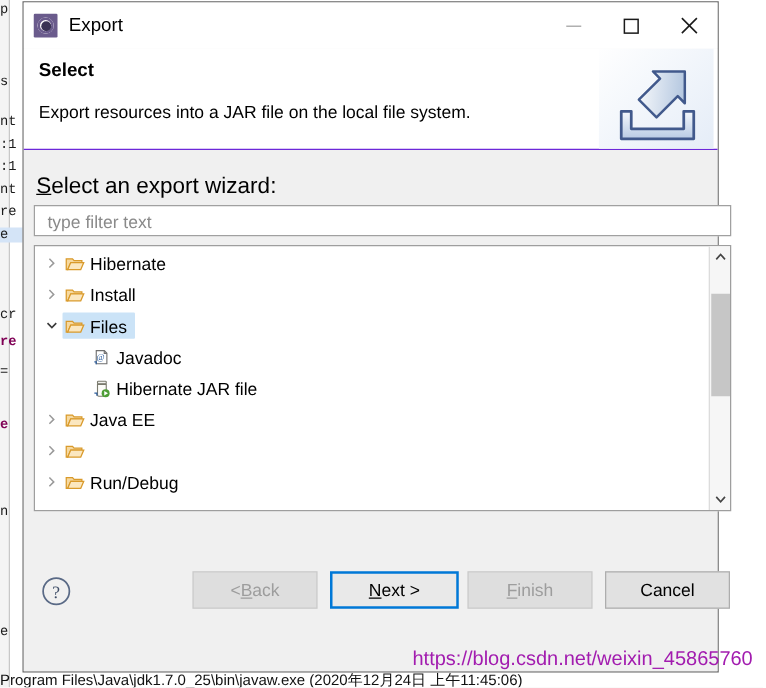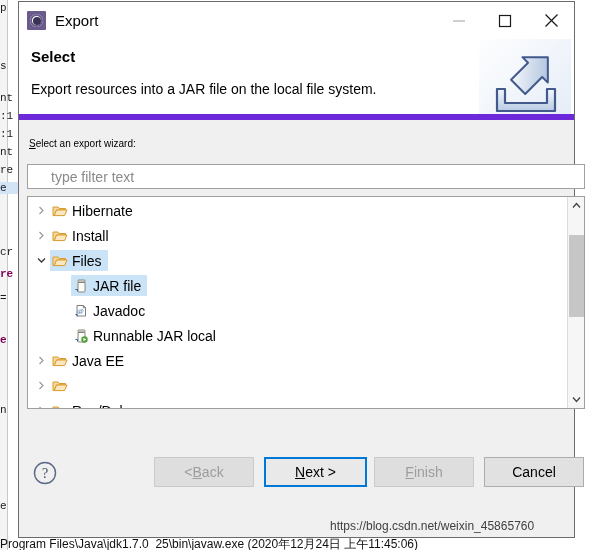--- a/index.html
+++ b/index.html
@@ -77,21 +77,21 @@
     flex: 0 0 auto;
   }
   .wbtn svg { display: block; }
 
   
   #header {
     background: #ffffff;
     flex: 0 0 auto;
     height: 81px;
     position: relative;
-    border-bottom: 6px solid #6d28d9;
+    border-bottom: 1px solid #6d28d9;
     overflow: hidden;
   }
   #header-title {
     position: absolute; left: 12px; top: 9px;
     font-size: 15px; font-weight: bold; color: #000000;
   }
   #header-desc {
     position: absolute; left: 12px; top: 42px;
     font-size: 14px; color: #000000;
   }
@@ -102,33 +102,33 @@
 
   
   #body {
     flex: 1 1 auto;
     background: #f0f0f0;
     position: relative;
     padding: 0;
   }
   #label-wizard {
     position: absolute; left: 10px; top: 18px;
-    font-size: 10px; color: #000000;
+    font-size: 18px; color: #000000;
   }
   #label-wizard .mn { text-decoration: underline; }
 
   #filter-input {
     position: absolute; left: 8px; top: 44px;
     width: 558px; height: 25px;
     border: 1px solid #a0a0a0;
     background: #ffffff;
     font-family: "Liberation Sans", sans-serif;
     font-size: 14px;
     color: #000000;
-    padding: 0 23px;
+    padding: 0 10px;
     outline: none;
   }
   #filter-input::placeholder { color: #8a8a8a; opacity: 1; }
 
   
   #tree-box {
     position: absolute; left: 8px; top: 76px;
     width: 558px; height: 213px;
     border: 1px solid #9e9e9e;
     background: #ffffff;
@@ -211,21 +211,21 @@
     border: 2px solid #0078d7;
   }
   #btn-back   { left: 135px; width: 100px; }
   #btn-next   { left: 245px; width: 103px; }
   #btn-finish { left: 355px; width: 100px; }
   #btn-cancel { left: 465px; width: 100px; }
 
   
   #watermark {
     position: absolute; left: 330px; top: 519px;
-    font-size: 12px; color: #404040;
+    font-size: 16px; color: #a21caf;
     white-space: nowrap;
     font-family: "Liberation Sans", sans-serif;
     z-index: 50;
     pointer-events: none;
   }
 </style>
 </head>
 <body>
 
 <div id="bg-editor">
@@ -353,34 +353,20 @@
             <div class="sel-bg">
               <div class="ticon">
                 <svg width="16" height="16" viewBox="0 0 16 16">
                   <path d="M1 4 L6 4 L7.3 5.5 L13.5 5.5 L13.5 7 L4.6 7 L2.2 12.6 L1 12.6 Z" fill="#f6d9a0" stroke="#d99a2b" stroke-width="1"></path>
                   <path d="M4.6 7 L15 7 L12.6 12.6 L2.2 12.6 Z" fill="#fbe7c0" stroke="#d99a2b" stroke-width="1"></path>
                 </svg>
               </div>
               <div class="tlabel">Files</div>
             </div>
           </div>
-          <div class="trow selected">
-            <div style="width: 25px; flex: 0 0 auto;"></div>
-            <div class="twist"></div>
-            <div class="sel-bg">
-              <div class="ticon">
-                <svg width="16" height="16" viewBox="0 0 16 16">
-                  <rect x="5" y="2" width="7" height="2" rx="0.6" fill="#f2f2ef" stroke="#7a7a6e" stroke-width="0.9"></rect>
-                  <path d="M5 4.5 L12 4.5 L12 13 Q12 14 11 14 L6 14 Q5 14 5 13 Z" fill="#fcfcf8" stroke="#7a7a6e" stroke-width="0.9"></path>
-                  <path d="M2.5 11.5 L4.5 11.5 L4.5 13.5" fill="none" stroke="#2f5f9e" stroke-width="1"></path>
-                </svg>
-              </div>
-              <div class="tlabel">JAR file</div>
-            </div>
-          </div>
           <div class="trow">
             <div style="width: 25px; flex: 0 0 auto;"></div>
             <div class="twist"></div>
             <div class="sel-bg">
               <div class="ticon">
                 <svg width="16" height="16" viewBox="0 0 16 16">
                   <path d="M4 2.5 L10.5 2.5 L12.5 4.6 L12.5 13 L4 13 Z" fill="#ffffff" stroke="#6f6f6f" stroke-width="0.9"></path>
                   <path d="M10.4 2.6 L10.4 4.7 L12.4 4.7" fill="none" stroke="#6f6f6f" stroke-width="0.9"></path>
                   <text x="7.4" y="10.4" text-anchor="middle" font-family="Liberation Serif, serif" font-size="7" fill="#2f5f9e">@</text>
                   <path d="M2.5 11.5 L4 11.5 L4 13.3" fill="none" stroke="#2f5f9e" stroke-width="1"></path>
@@ -395,21 +381,21 @@
             <div class="sel-bg">
               <div class="ticon">
                 <svg width="16" height="16" viewBox="0 0 16 16">
                   <rect x="5" y="2" width="7" height="2" rx="0.6" fill="#f2f2ef" stroke="#7a7a6e" stroke-width="0.9"></rect>
                   <path d="M5 4.5 L12 4.5 L12 13 Q12 14 11 14 L6 14 Q5 14 5 13 Z" fill="#fcfcf8" stroke="#7a7a6e" stroke-width="0.9"></path>
                   <path d="M2.5 11.5 L4.5 11.5 L4.5 13.5" fill="none" stroke="#2f5f9e" stroke-width="1"></path>
                   <circle cx="11.5" cy="11.5" r="3.2" fill="#4e9e36"></circle>
                   <polygon points="10.4,9.7 13.4,11.5 10.4,13.3" fill="#ffffff"></polygon>
                 </svg>
               </div>
-              <div class="tlabel">Runnable JAR local</div>
+              <div class="tlabel">Hibernate JAR file</div>
             </div>
           </div>
           <div class="trow">
             <div style="width: 4px; flex: 0 0 auto;"></div>
             <div class="twist">
               <svg width="7" height="9" viewBox="0 0 7 9">
                 <polyline points="1.5,1 5,4.5 1.5,8" fill="none" stroke="#9a9a9a" stroke-width="1.2"></polyline>
               </svg>
             </div>
             <div class="sel-bg">

